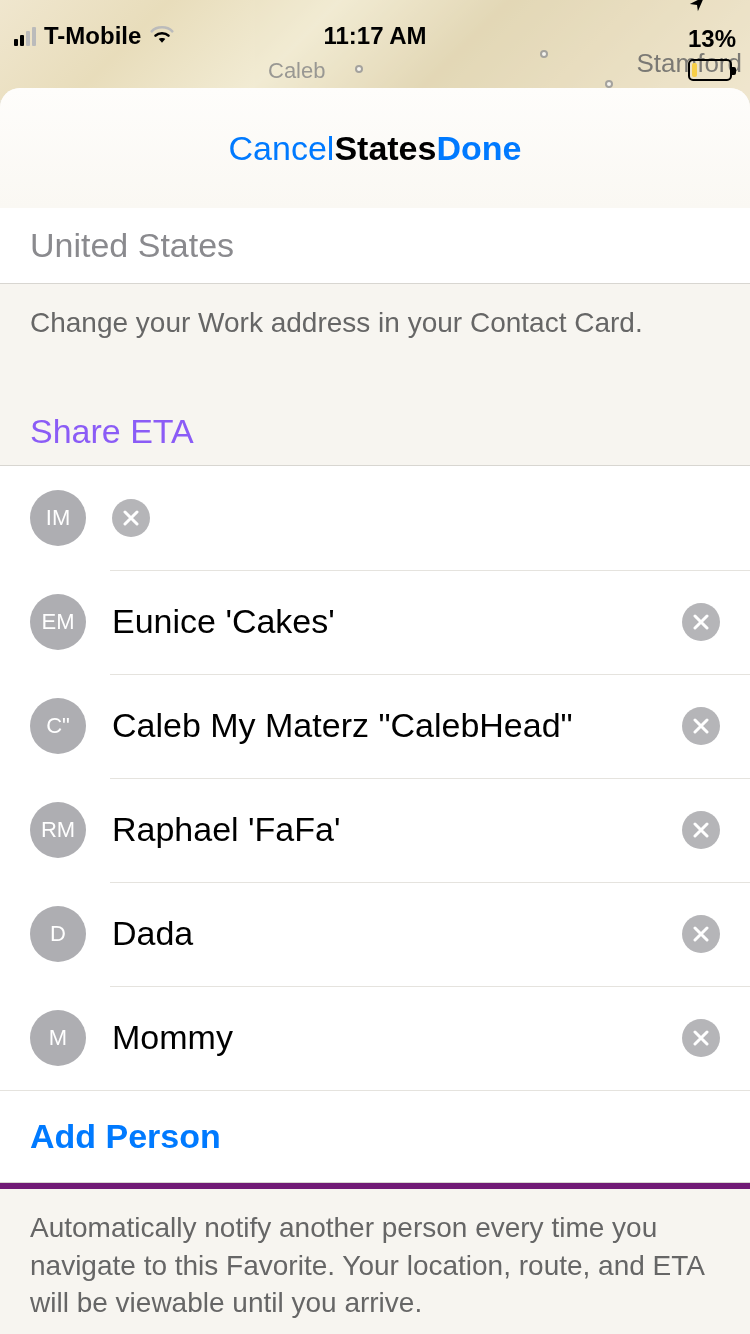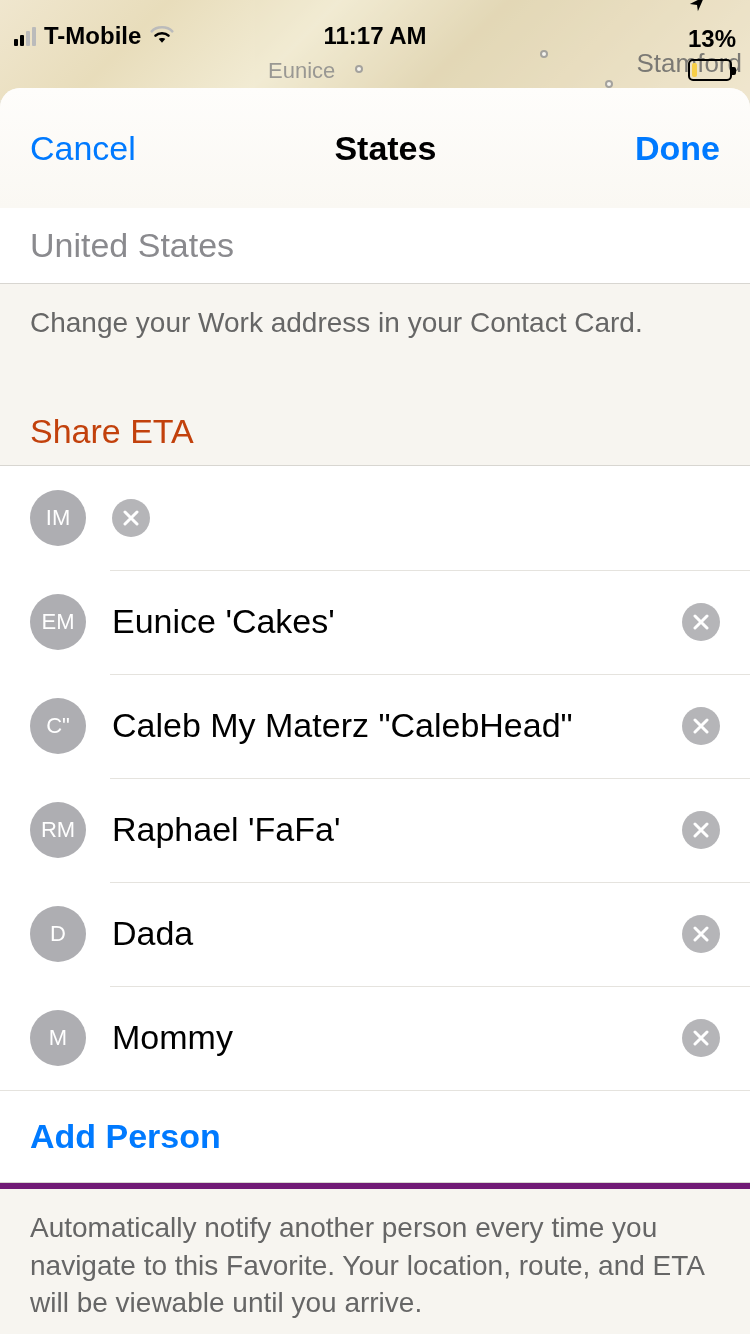--- a/index.html
+++ b/index.html
@@ -144,21 +144,21 @@
       border-radius: 20px 20px 0 0;
       overflow: hidden;
       display: flex;
       flex-direction: column;
     }
     
     .modal-header {
       height: 120px;
       display: flex;
       align-items: center;
-      justify-content: space-between;
+      justify-content: center;
       padding: 0 30px;
       background: linear-gradient(180deg, #fefdfb 0%, #faf8f3 100%);
     }
     
     .header-btn {
       font-size: 34px;
       color: #007aff;
       font-weight: 400;
     }
     .header-btn.done { font-weight: 600; }
@@ -190,21 +190,21 @@
     .footer-text {
       padding: 20px 30px 40px;
       font-size: 28px;
       color: #666;
       line-height: 1.35;
     }
     
     .section-header {
       padding: 30px 30px 14px;
       font-size: 34px;
-      color: #c2410c;
+      color: #8b5cf6;
     }
     
     .contact-row {
       display: flex;
       align-items: center;
       background: #fff;
       padding: 24px 30px 24px 30px;
       border-top: 1px solid #e5e3de;
       position: relative;
     }
@@ -260,21 +260,21 @@
       font-size: 34px;
       color: #007aff;
       font-weight: bold;
     }
   </style>
 </head>
 <body>
 
 <div class="map-bg">
   <span class="map-label stamford">Stamford</span>
-  <span class="map-label ramsey">Eunice</span>
+  <span class="map-label ramsey">Caleb</span>
   <span class="map-dot d1"></span>
   <span class="map-dot d2"></span>
   <span class="map-dot d3"></span>
 </div>
 
 <div class="status-bar">
   <div class="status-left">
     <div class="signal-bars">
       <span></span>
         <span></span>

